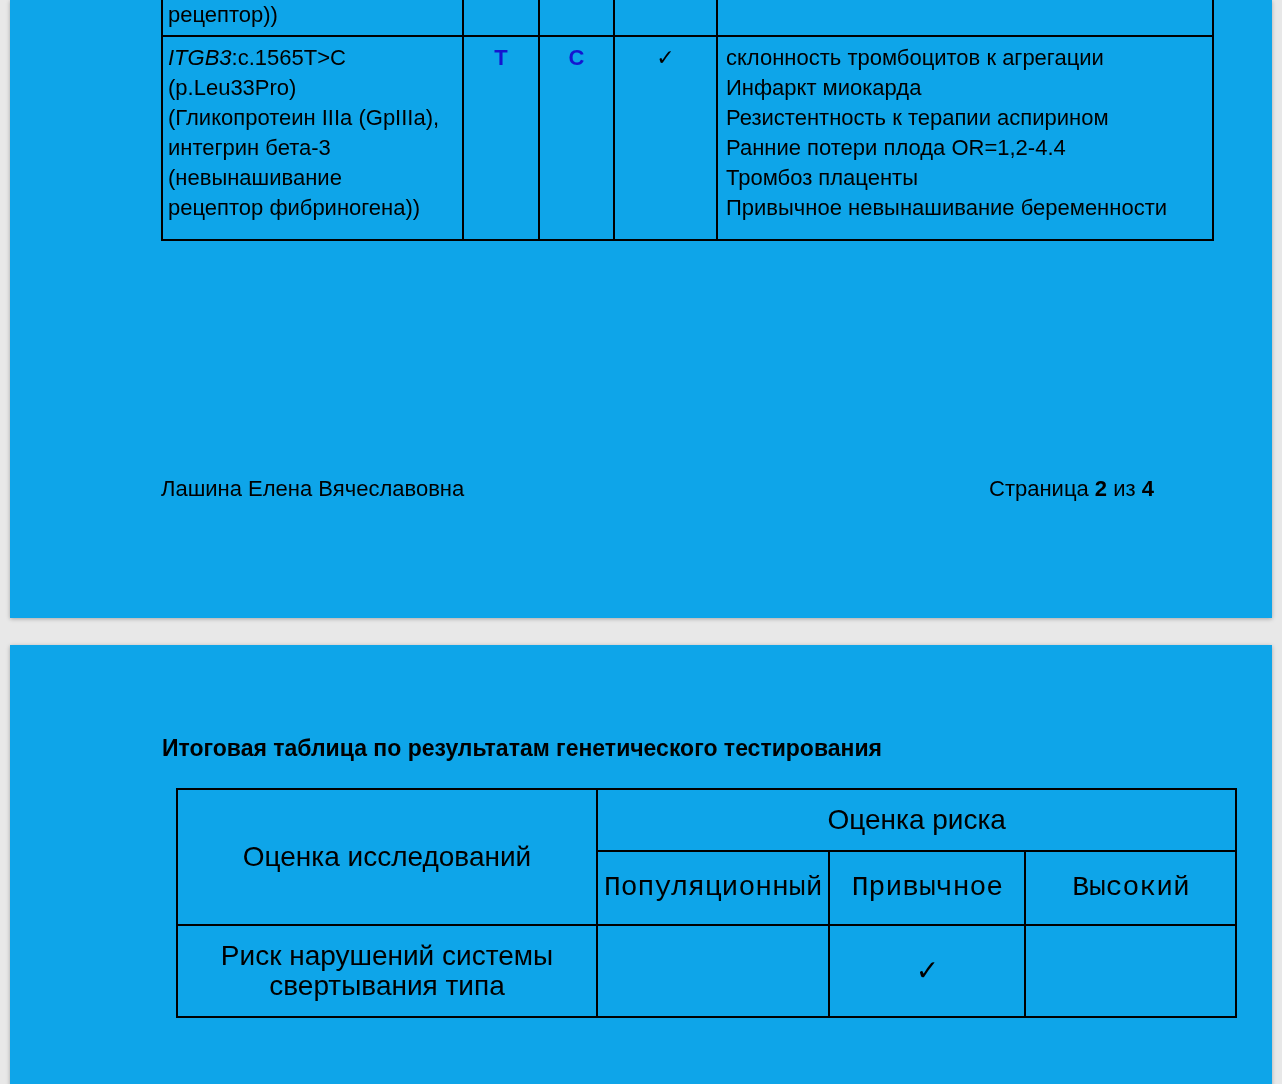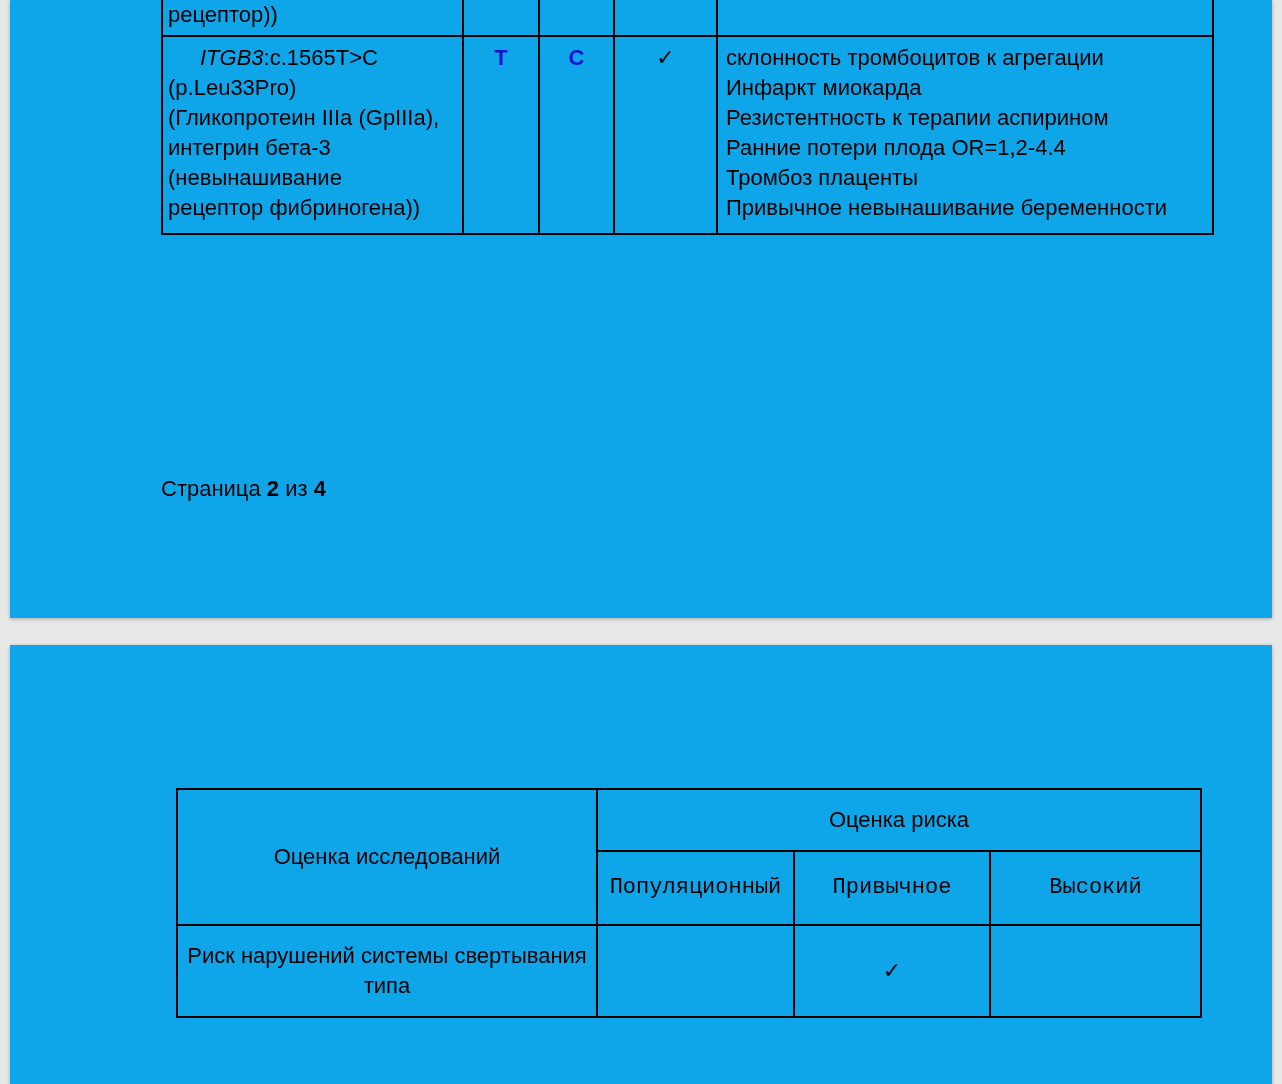--- a/index.html
+++ b/index.html
@@ -30,22 +30,22 @@
     table-layout:fixed;
   }
   .gene-table td {
     border:2px solid #000;
     vertical-align:top;
     font-size:22px;
   }
   .gene-table tr.partial-row td { border-top:none; height:31px; }
   .gene-table tr.partial-row .gene-cell { padding-top:1px; line-height:28px; }
   .gene-cell   { padding:6px 4px 6px 5px; line-height:30px; }
-  .interp-cell { padding:6px 6px 10px 8px;  line-height:30px;margin-top:16px; }
-  .gene-symbol { font-style:italic;margin-left:32px; }
+  .interp-cell { padding:6px 6px 16px 8px;  line-height:30px;margin-top:16px; }
+  .gene-symbol { font-style:italic; }
   .allele-cell {
     text-align:center;
     padding-top:6px;
     font-weight:bold;
     color:var(--genotype-blue, #1515d0);
     line-height:30px;
   }
   .check-cell {
     text-align:center;
     padding-top:6px;
@@ -77,21 +77,21 @@
   .summary-table {
     position:absolute;
     left:166px;
     top:143px;
     border-collapse:collapse;
     table-layout:fixed;
     text-align:center;
   }
   .summary-table td {
     border:2px solid #000;
-    font-size:22px;
+    font-size:28px;
     vertical-align:middle;
     line-height:30px;
     padding:4px 6px;
   }
   .summary-table tr.header-top td { height:62px; }
   .summary-table tr.header-levels td { height:74px;font-family:Liberation Mono, monospace; }
   .summary-table tr.data-row td { height:92px; }
   .summary-check { font-size:24px; font-weight:bold; }
 </style>
 </head>
@@ -140,31 +140,33 @@
           <div>Ранние потери плода OR=1,2-4.4</div>
           <div>Тромбоз плаценты</div>
           <div>Привычное невынашивание беременности</div>
         </td>
       </tr>
 
     </tbody>
       </table>
 
     <div class="footer-row">
+      <span>Лашина Елена Вячеславовна</span>
       <span>
         <span>Страница</span>
         <b>2</b>
         <span>из</span>
         <b>4</b>
       </span>
     </div>
   </section>
 
   <section class="page page-bottom">
 
+    <h2 class="summary-title">Итоговая таблица по результатам генетического тестирования</h2>
 
     <table class="summary-table">
       <colgroup>
         <col style="width:420px">
         <col style="width:197px">
         <col style="width:196px">
         <col style="width:211px">
       </colgroup>
       <tbody>
           <tr class="header-top">

